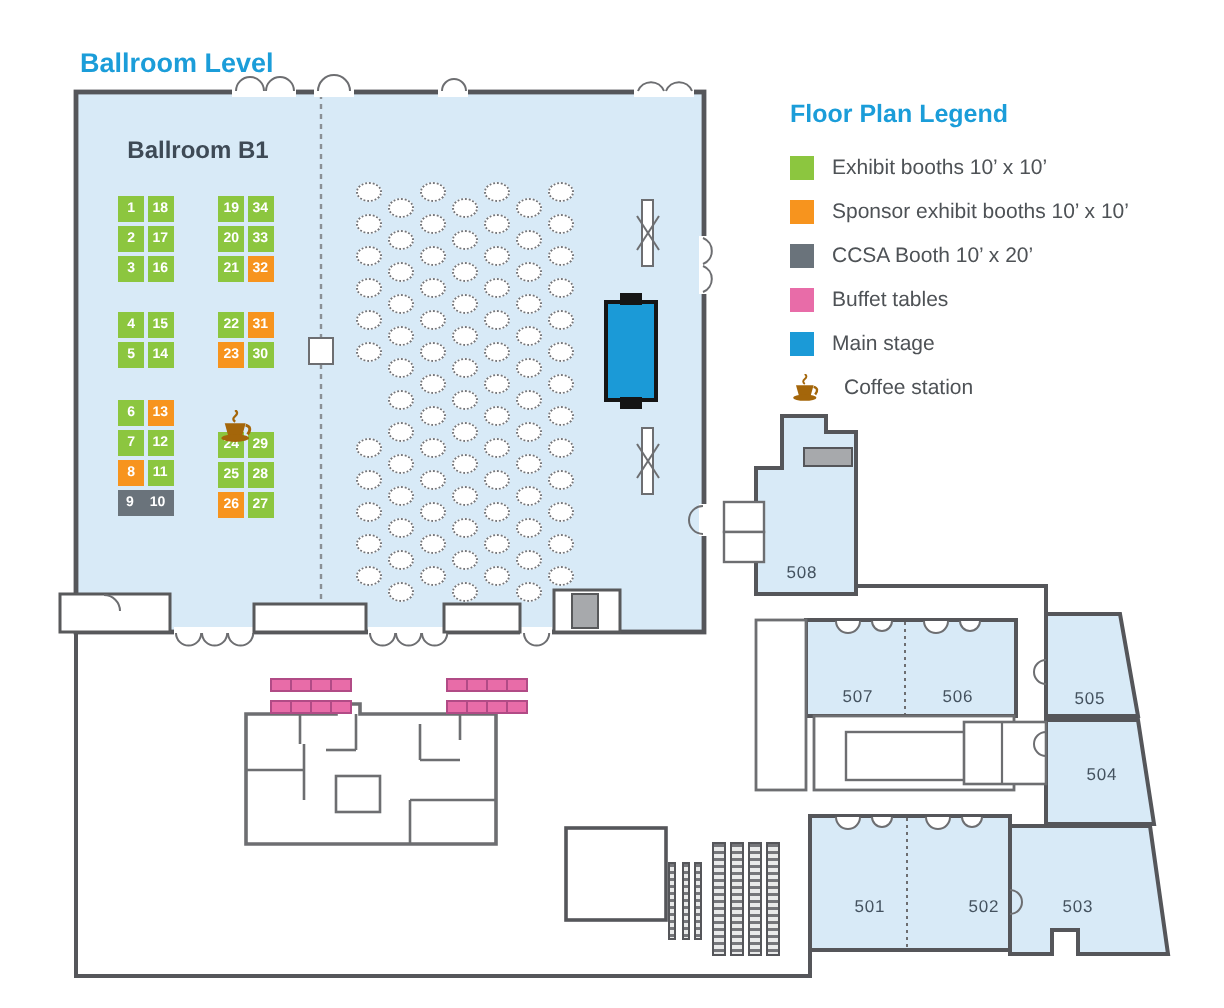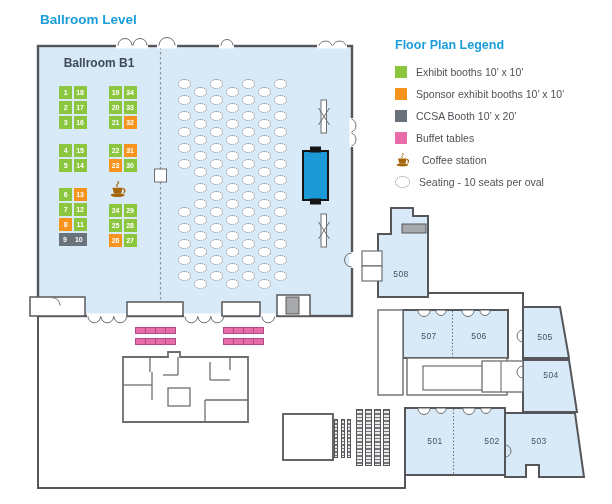--- a/index.html
+++ b/index.html
@@ -1,19 +1,19 @@
 <!DOCTYPE html>
 <html><head>
 <meta charset="utf-8">
 <style>
   html,body{margin:0;padding:0;background:#fff;}
   #page{position:relative;width:612px;height:504px;background:#fff;overflow:hidden;
         font-family:"Liberation Sans",sans-serif;}
   #plan-svg{position:absolute;left:0;top:0;}
-  .abs{position:absolute;}
+  .abs{position:absolute;margin-top:12px;}
   #page-title{left:40px;top:12px;font-size:13.5px;font-weight:bold;color:#1B9DD9;}
   .room-name{font-size:12px;font-weight:bold;color:#3E4A56;transform:translate(-50%,-50%);white-space:nowrap;}
   .room-num{font-size:8.5px;color:#44525F;letter-spacing:.4px;transform:translate(-50%,-50%);white-space:nowrap;}
   .booth{position:absolute;width:13.2px;height:13.2px;display:flex;align-items:center;justify-content:center;
          font-size:7px;font-weight:bold;color:#fff;box-sizing:border-box;}
   .booth.wide{width:27.7px;justify-content:space-around;}
   .oval{position:absolute;width:13px;height:10px;border:1.6px dotted #75767A;border-radius:50%;
         background:#fff;box-sizing:border-box;}
   .buffet-cell{position:absolute;width:11px;height:7px;box-sizing:border-box;border:1px solid #B14B86;}
   .esc{position:absolute;border:1px solid #55565A;box-sizing:border-box;
@@ -175,33 +175,33 @@
         </li>
         <li>
           <span class="sw" style="background: rgb(106, 115, 123);"></span>
           <span class="legend-label">CCSA Booth 10’ x 20’</span>
         </li>
         <li>
           <span class="sw" style="background: rgb(232, 108, 168);"></span>
           <span class="legend-label">Buffet tables</span>
         </li>
         <li>
+          <span class="sw" style="background: rgb(27, 154, 215);"></span>
+          <span class="legend-label">Main stage</span>
+        </li>
+        <li>
           <span class="ic-box">
             <svg width="16" viewBox="0 0 20 17">
               <path d="M8,0 q2,1.6 0,3.2 q-2,1.6 0,3" stroke="#A4660A" stroke-width="1.2" fill="none"></path>
               <path d="M2.5,7 h11 l-1.7,6.2 h-7.6 Z" fill="#A4660A"></path>
               <path d="M13.5,8 q3.8,1 1,4.8" stroke="#A4660A" stroke-width="1.5" fill="none"></path>
               <ellipse cx="8" cy="14.8" rx="7.3" ry="2" fill="#A4660A"></ellipse>
             </svg>
           </span>
           <span class="legend-label">Coffee station</span>
-        </li>
-        <li>
-          <span class="oval-ic"></span>
-          <span class="legend-label">Seating - 10 seats per oval</span>
         </li>
       </ul>
   </div>
 
   <div class="abs" id="dyn" style="left:0;top:0;width:612px;height:504px;">
       <div class="booth" style="left: 59px; top: 86px; background: rgb(140, 198, 63);">1</div>
       <div class="booth" style="left: 73.5px; top: 86px; background: rgb(140, 198, 63);">18</div>
       <div class="booth" style="left: 59px; top: 101px; background: rgb(140, 198, 63);">2</div>
       <div class="booth" style="left: 73.5px; top: 101px; background: rgb(140, 198, 63);">17</div>
       <div class="booth" style="left: 59px; top: 116px; background: rgb(140, 198, 63);">3</div>

